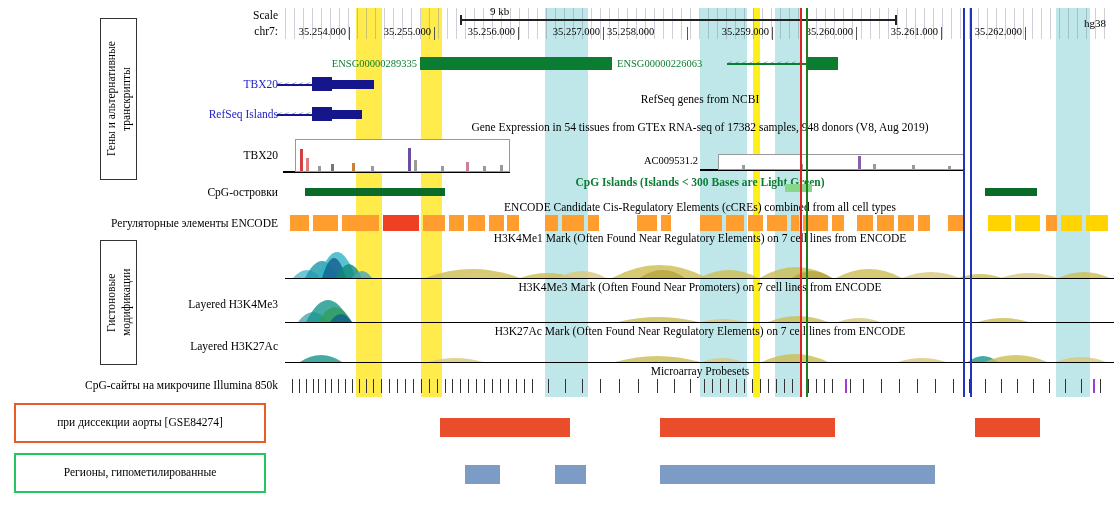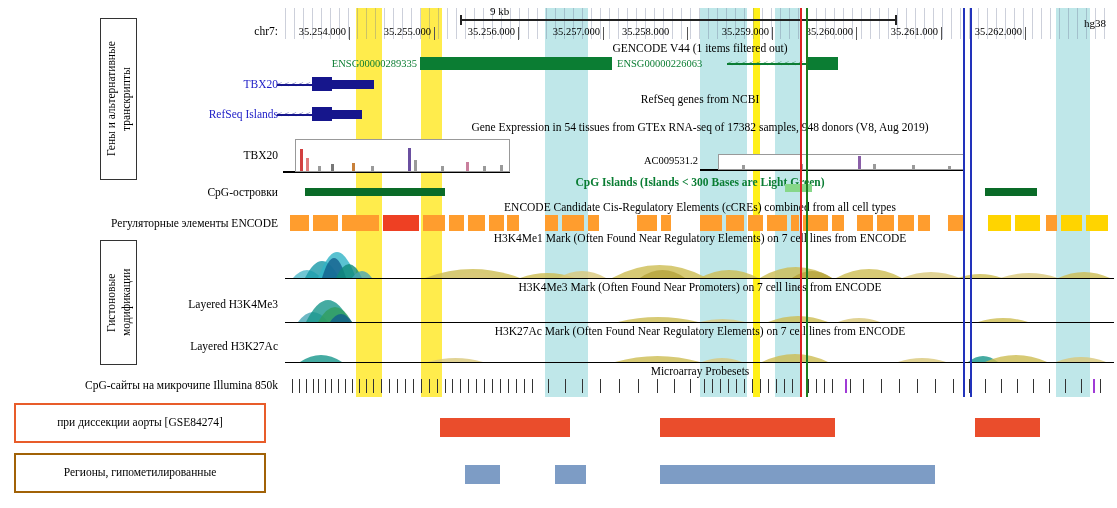--- a/index.html
+++ b/index.html
@@ -28,28 +28,28 @@
       <div style="position: absolute; left: 356px; top: 8px; width: 26px; height: 389px; background: rgb(255, 228, 0); opacity: 0.7;"></div>
       <div style="position: absolute; left: 421px; top: 8px; width: 21px; height: 389px; background: rgb(255, 228, 0); opacity: 0.7;"></div>
       <div style="position: absolute; left: 753px; top: 8px; width: 7px; height: 389px; background: rgb(255, 238, 0); opacity: 0.9;"></div>
       <div style="position: absolute; left: 545px; top: 8px; width: 43px; height: 389px; background: rgb(170, 223, 226); opacity: 0.75;"></div>
       <div style="position: absolute; left: 700px; top: 8px; width: 47px; height: 389px; background: rgb(170, 223, 226); opacity: 0.75;"></div>
       <div style="position: absolute; left: 775px; top: 8px; width: 25px; height: 389px; background: rgb(170, 223, 226); opacity: 0.75;"></div>
       <div style="position: absolute; left: 1056px; top: 8px; width: 34px; height: 389px; background: rgb(170, 223, 226); opacity: 0.75;"></div>
     </div>
   <div id="minorticks"></div>
 
+  <div class="tlabel" style="top:9px">Scale</div>
   <div class="tlabel" style="top:25px">chr7:</div>
   <div class="abs" style="left:490px;top:5px;font-size:11px">9 kb</div>
   <div class="abs" style="left:1076px;top:17px;width:38px;text-align:center;font-size:11px">hg38</div>
   <div class="abs" style="left:460px;top:19px;width:437px;height:2px;background:#222"></div>
   <div class="abs" style="left:460px;top:15px;width:2px;height:10px;background:#222"></div>
   <div class="abs" style="left:895px;top:15px;width:2px;height:10px;background:#222"></div>
 
-  <div class="title" style="top:42px">GENCODE V44 (1 items filtered out)</div>
   <div class="title" style="top:93px">RefSeq genes from NCBI</div>
   <div class="title" style="top:121px">Gene Expression in 54 tissues from GTEx RNA-seq of 17382 samples, 948 donors (V8, Aug 2019)</div>
   <div class="title green" style="top:176px">CpG Islands (Islands &lt; 300 Bases are Light Green)</div>
   <div class="title" style="top:201px">ENCODE Candidate Cis-Regulatory Elements (cCREs) combined from all cell types</div>
   <div class="title" style="top:232px">H3K4Me1 Mark (Often Found Near Regulatory Elements) on 7 cell lines from ENCODE</div>
   <div class="title" style="top:281px">H3K4Me3 Mark (Often Found Near Promoters) on 7 cell lines from ENCODE</div>
   <div class="title" style="top:325px">H3K27Ac Mark (Often Found Near Regulatory Elements) on 7 cell lines from ENCODE</div>
   <div class="title" style="top:365px">Microarray Probesets</div>
 
   <div class="tlabel blue" style="top:78px">TBX20</div>
@@ -68,34 +68,34 @@
   <div class="vbox" style="top:18px;height:162px">
     <span>Гены и альтернативные транскрипты</span>
   </div>
   <div class="vbox" style="top:240px;height:125px">
     <span>Гистоновые модификации</span>
   </div>
 
   <div class="legendbox" style="top:403px;border:2px solid #e85c2a">
     <span>при диссекции аорты [GSE84274]</span>
   </div>
-  <div class="legendbox" style="top:453px;border:2px solid #a16207">
+  <div class="legendbox" style="top:453px;border:2px solid #22c55e">
     <span>Регионы, гипометилированные</span>
   </div>
 
   <div id="layer-front">
       <div style="position: absolute; left: 269px; top: 26px; width: 77px; text-align: right; font-size: 10.5px; white-space: nowrap;">35.254.000</div>
       <div style="position: absolute; left: 349px; top: 27px; width: 1px; height: 13px; background: rgb(85, 85, 85);"></div>
       <div style="position: absolute; left: 354px; top: 26px; width: 77px; text-align: right; font-size: 10.5px; white-space: nowrap;">35.255.000</div>
       <div style="position: absolute; left: 434px; top: 27px; width: 1px; height: 13px; background: rgb(85, 85, 85);"></div>
       <div style="position: absolute; left: 438px; top: 26px; width: 77px; text-align: right; font-size: 10.5px; white-space: nowrap;">35.256.000</div>
       <div style="position: absolute; left: 518px; top: 27px; width: 1px; height: 13px; background: rgb(85, 85, 85);"></div>
       <div style="position: absolute; left: 523px; top: 26px; width: 77px; text-align: right; font-size: 10.5px; white-space: nowrap;">35.257.000</div>
       <div style="position: absolute; left: 603px; top: 27px; width: 1px; height: 13px; background: rgb(85, 85, 85);"></div>
-      <div style="position: absolute; left: 607px; top: 26px; width: 77px; text-align: center; font-size: 10.5px; white-space: nowrap;">35.258.000</div>
+      <div style="position: absolute; left: 607px; top: 26px; width: 77px; text-align: left; font-size: 10.5px; white-space: nowrap;">35.258.000</div>
       <div style="position: absolute; left: 687px; top: 27px; width: 1px; height: 13px; background: rgb(85, 85, 85);"></div>
       <div style="position: absolute; left: 692px; top: 26px; width: 77px; text-align: right; font-size: 10.5px; white-space: nowrap;">35.259.000</div>
       <div style="position: absolute; left: 772px; top: 27px; width: 1px; height: 13px; background: rgb(85, 85, 85);"></div>
       <div style="position: absolute; left: 776px; top: 26px; width: 77px; text-align: right; font-size: 10.5px; white-space: nowrap;">35.260.000</div>
       <div style="position: absolute; left: 856px; top: 27px; width: 1px; height: 13px; background: rgb(85, 85, 85);"></div>
       <div style="position: absolute; left: 861px; top: 26px; width: 77px; text-align: right; font-size: 10.5px; white-space: nowrap;">35.261.000</div>
       <div style="position: absolute; left: 941px; top: 27px; width: 1px; height: 13px; background: rgb(85, 85, 85);"></div>
       <div style="position: absolute; left: 945px; top: 26px; width: 77px; text-align: right; font-size: 10.5px; white-space: nowrap;">35.262.000</div>
       <div style="position: absolute; left: 1025px; top: 27px; width: 1px; height: 13px; background: rgb(85, 85, 85);"></div>
       <div style="position: absolute; left: 420px; top: 57px; width: 192px; height: 13px; background: rgb(11, 125, 51);"></div>

